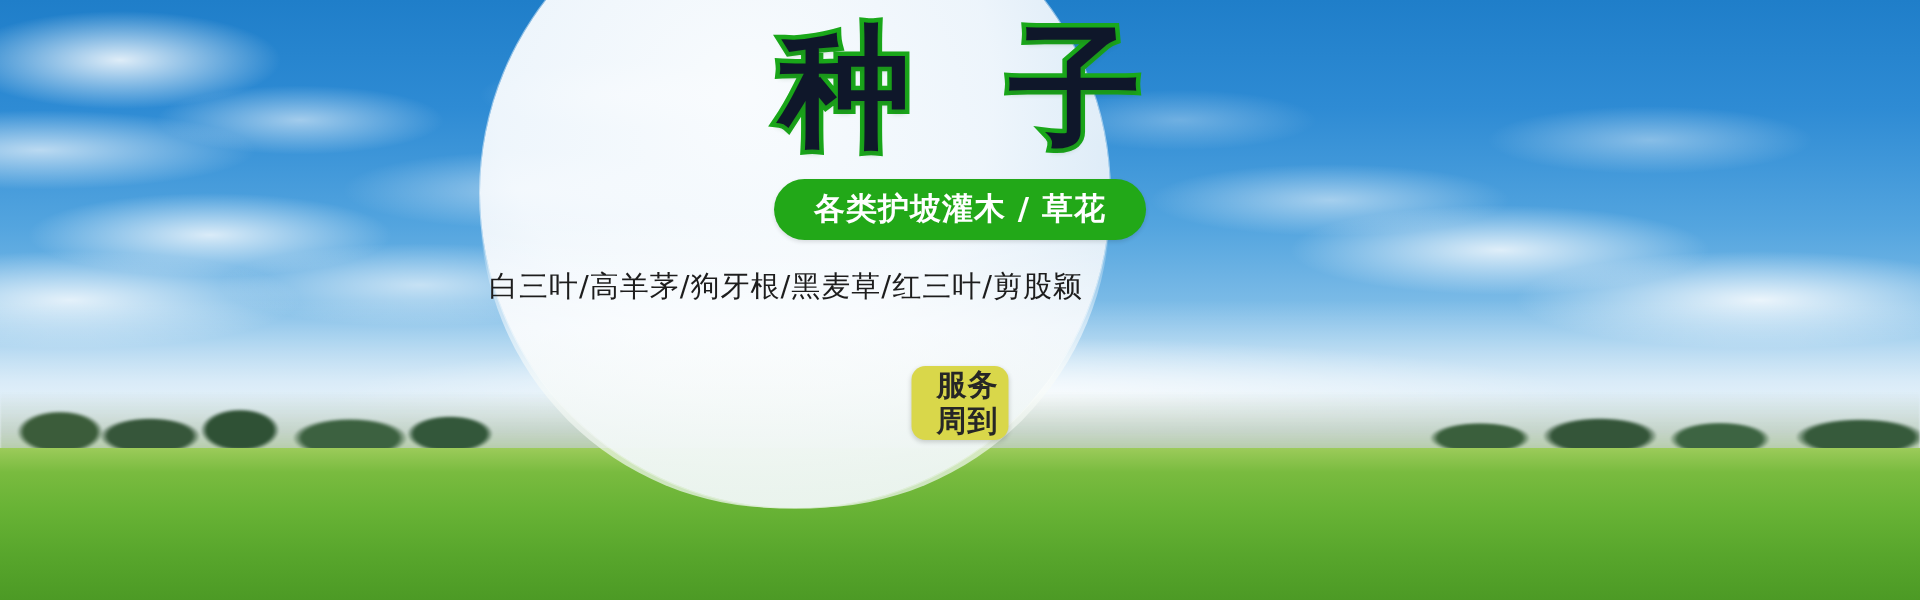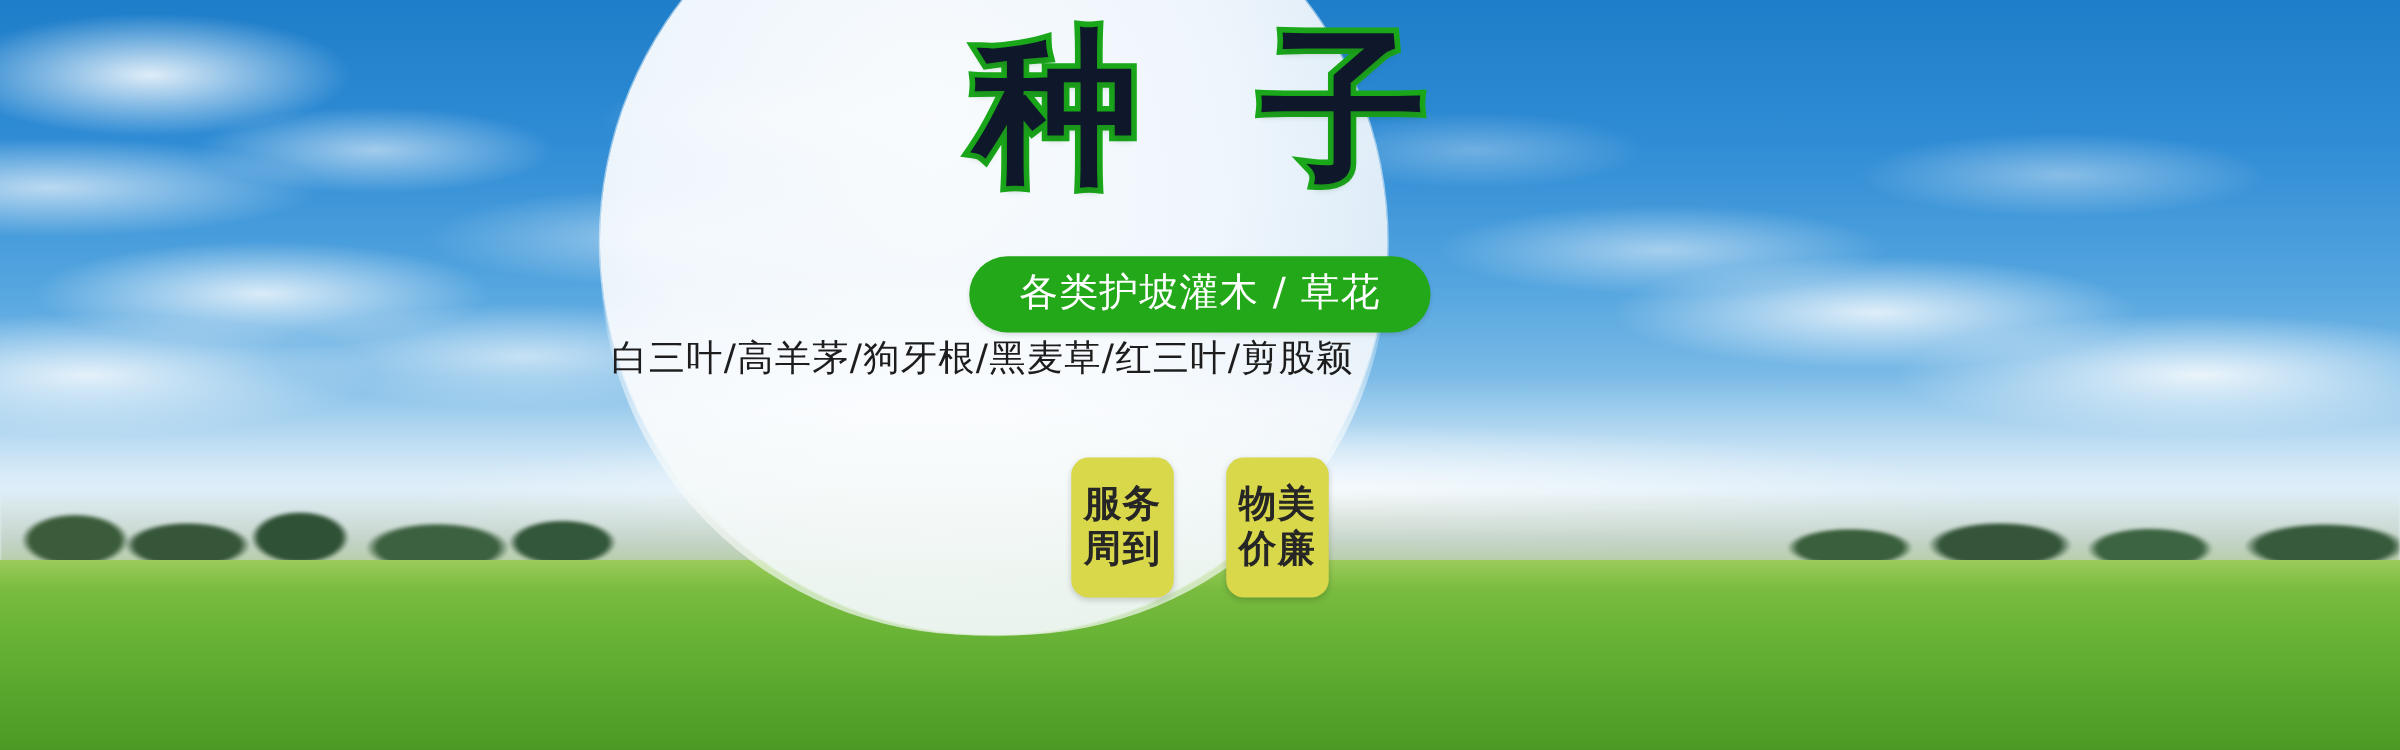--- a/index.html
+++ b/index.html
@@ -102,27 +102,27 @@
     line-height:130px;
     letter-spacing:26px;
     text-indent:26px;
     color:#0f172a;
     -webkit-text-stroke:9px #1aa81a;
     paint-order:stroke fill;
     text-shadow:0 4px 5px rgba(30,90,30,.25);
   }
 
   .pill{
-    position:absolute;left:50%;top:205px;transform:translateX(-50%);
+    position:absolute;left:50%;top:179px;transform:translateX(-50%);
     background:#22a818;
     border-radius:34px;
     padding:9px 40px 12px;
     color:#ffffff;
     font-family:"DejaVu Sans","Liberation Sans",sans-serif;
-    font-weight:400;
+    font-weight:700;
     font-size:31px;
     line-height:40px;
     letter-spacing:1px;
     white-space:nowrap;
     box-shadow:0 2px 4px rgba(0,0,0,.12);
   }
 
   .list{
     position:absolute;left:0;top:264px;width:1572px;
     text-align:center;
@@ -132,31 +132,32 @@
     line-height:44px;
     letter-spacing:1px;
   }
   .list-line{display:block;white-space:nowrap;}
 
   .badges{
     position:absolute;left:50%;top:366px;transform:translateX(-50%);
     display:flex;gap:42px;
   }
   .badge{
-    width:82px;height:112px;
+    width:82px;height:74px;
     background:#d9d74a;
     border-radius:14px;
     display:flex;flex-direction:column;align-items:center;justify-content:center;
     color:#262626;
     font-family:"DejaVu Serif","Liberation Serif",serif;
     font-weight:700;
     font-size:30px;
     line-height:36px;
     letter-spacing:1px;
     box-shadow:0 2px 5px rgba(0,0,0,.18);
+    padding-left:15px;
   }
   .badge span{display:block;white-space:nowrap;}
 </style>
 </head>
 <body>
 
 <div class="banner">
 
   <div class="sky"></div>
   <div class="clouds"></div>
@@ -176,20 +177,16 @@
 
     <div class="list">
       <span class="list-line">白三叶/高羊茅/狗牙根/黑麦草/红三叶/剪股颖</span>
     </div>
 
     <div class="badges">
       <div class="badge">
         <span>服务</span>
         <span>周到</span>
       </div>
-      <div class="badge">
-        <span>物美</span>
-        <span>价廉</span>
-      </div>
     </div>
 
   </div>
 </div>
 
 </body></html>

